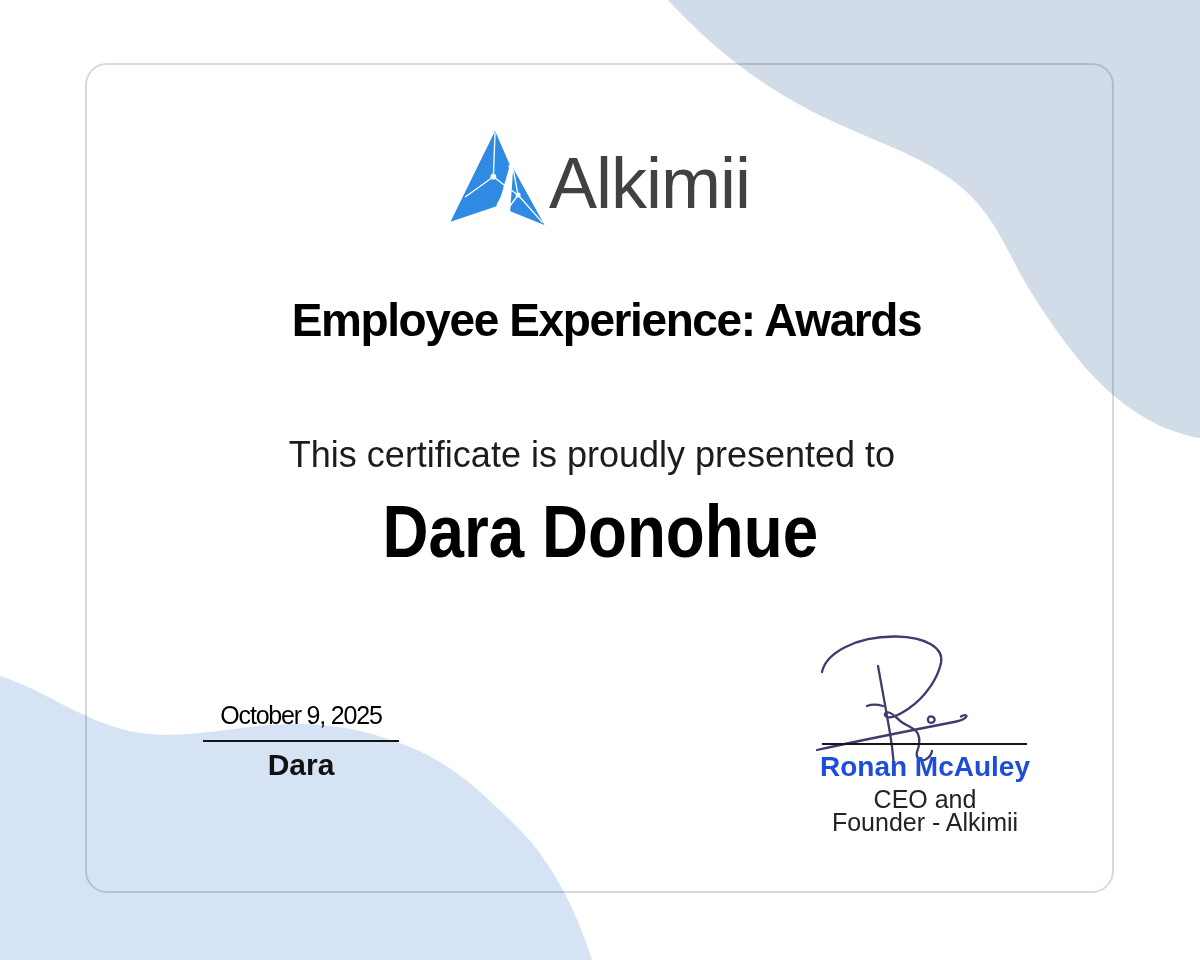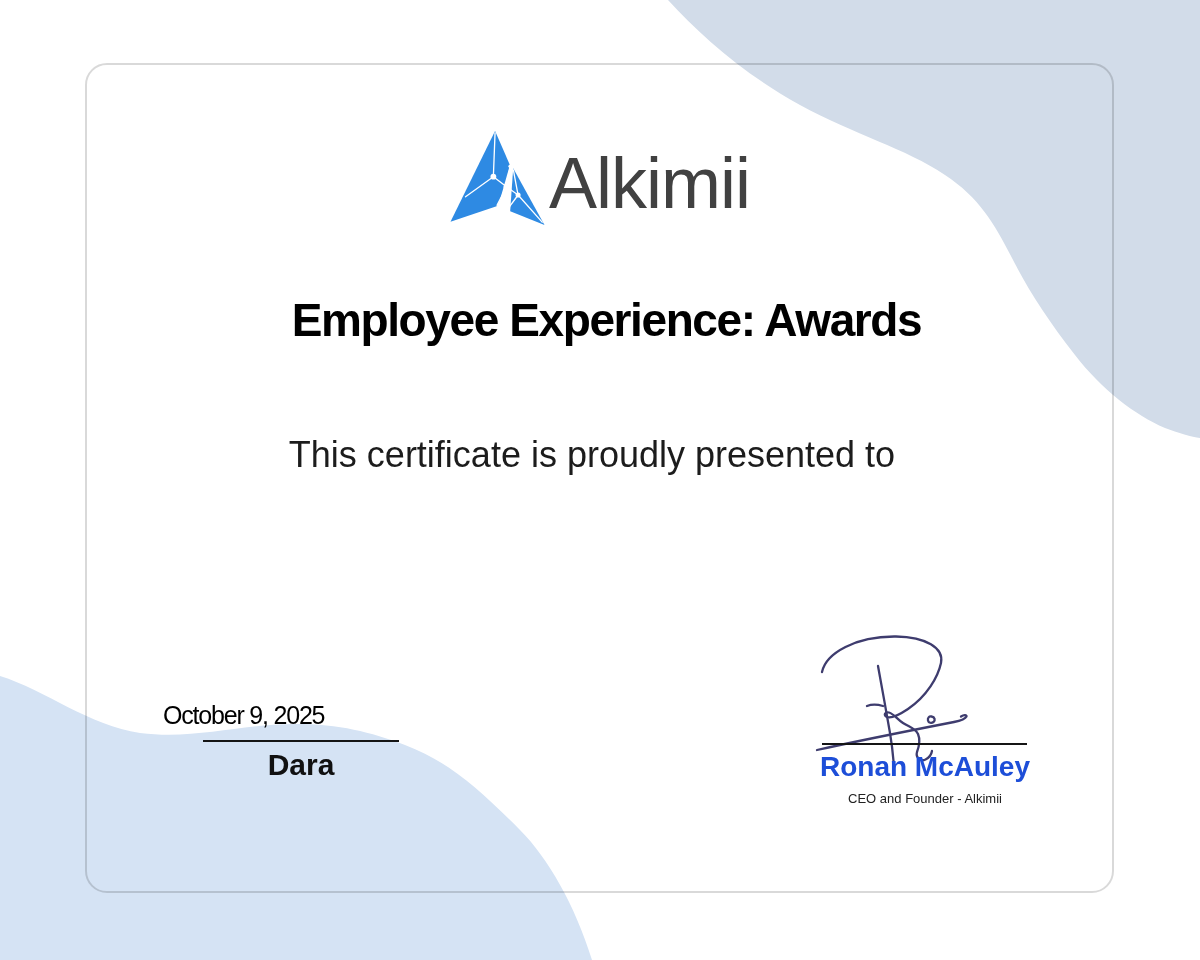--- a/index.html
+++ b/index.html
@@ -32,32 +32,32 @@
   .subtitle{
     position:absolute;left:0;right:16px;top:434px;text-align:center;
     font-size:36px;font-weight:400;color:#1c1c1c;
   }
   .recipient{
     position:absolute;left:0;right:0;top:488px;text-align:center;
     font-size:75px;font-weight:700;color:#000;white-space:nowrap;
   }
   .recipient > span{display:inline-block;transform:scaleX(0.85);transform-origin:50% 50%;}
   .date-block{position:absolute;left:203px;top:695px;width:196px;height:100px;}
-  .date-value{position:absolute;left:-40px;right:-40px;top:6px;text-align:left;
+  .date-value{position:absolute;left:-40px;right:-40px;top:6px;text-align:center;
     font-size:25px;letter-spacing:-1.2px;color:#000;}
   .date-rule{position:absolute;left:0;top:45px;width:196px;height:2px;background:#151515;}
   .date-label{position:absolute;left:0;right:0;top:53px;text-align:center;
     font-size:30px;font-weight:700;color:#111;}
   .sig-block{position:absolute;left:790px;top:612px;width:270px;height:235px;}
   .sig-svg{position:absolute;left:18px;top:3px;width:225px;height:150px;}
   .sig-rule{position:absolute;left:32px;top:131px;width:205px;height:2px;background:#151515;}
   .sig-name{position:absolute;left:-20px;right:-20px;top:139px;text-align:center;
     font-size:28px;font-weight:700;color:#1d4ed8;white-space:nowrap;}
   .sig-role{position:absolute;left:0;right:0;top:176px;text-align:center;
-    font-size:13px;line-height:22.5px;color:#222;padding:0 40px;}
+    font-size:25px;line-height:22.5px;color:#222;padding:0 40px;}
 </style>
 </head>
 <body>
 
 <svg class="bg-blobs" viewBox="0 0 1200 960" aria-hidden="true">
   <path d="M 668 0
            C 700 35, 745 75, 800 105
            C 855 135, 905 148, 945 175
            C 980 198, 995 225, 1012 258
            C 1030 293, 1048 320, 1075 355
@@ -99,20 +99,23 @@
         <circle cx="63.6" cy="37.6" r="2"></circle>
       </g>
     </svg>
     <div class="logo-word" style="color: rgb(65, 65, 65);">Alkimii</div>
   </div>
 
   <div class="title">Employee Experience: Awards</div>
 
   <div class="subtitle">This certificate is proudly presented to</div>
 
+  <div class="recipient">
+    <span>Dara Donohue</span>
+  </div>
 
   <div class="date-block">
     <div class="date-value">October 9, 2025</div>
     <div class="date-rule" style="background: rgb(21, 21, 21);"></div>
     <div class="date-label">Dara</div>
   </div>
 
   <div class="sig-block">
     <svg class="sig-svg" viewBox="0 0 225 150">
       <g fill="none" stroke-width="2.3" stroke-linecap="round" stroke="#3e3c6e">

